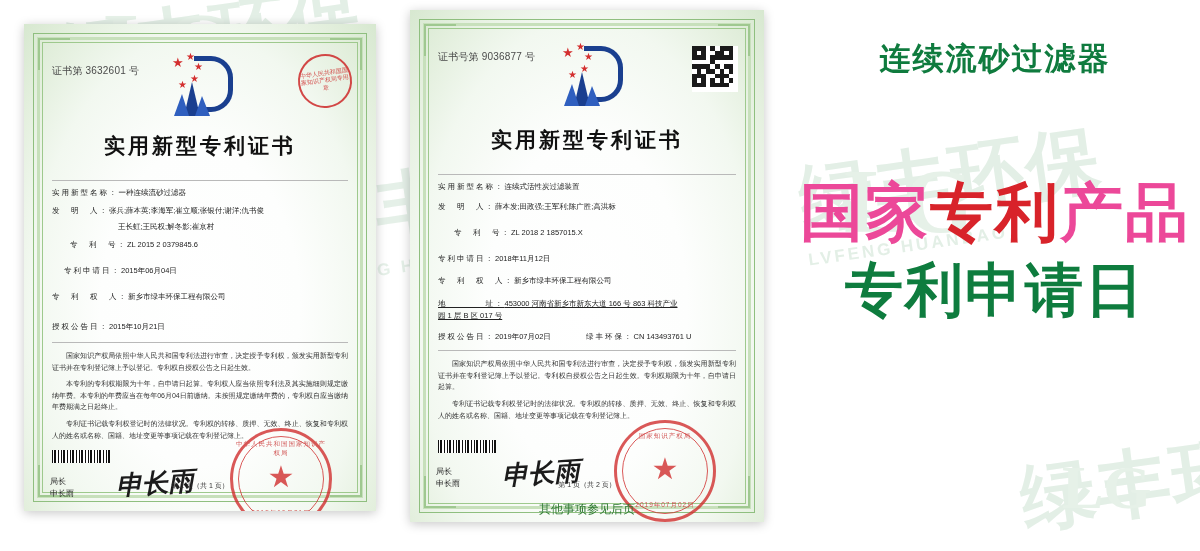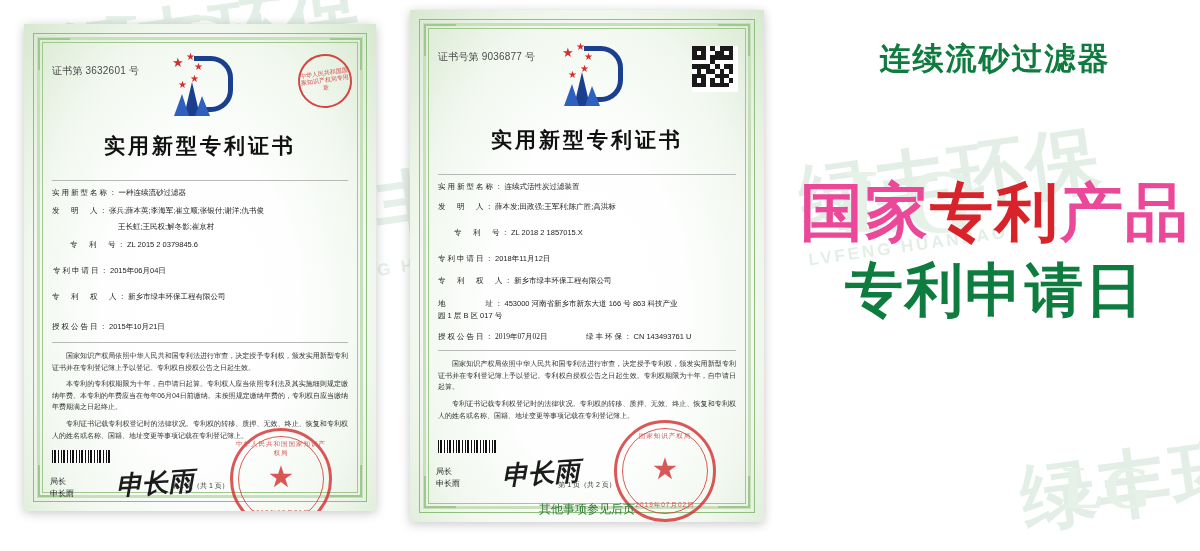--- a/index.html
+++ b/index.html
@@ -247,21 +247,21 @@
       </div>
       <div class="field" style="left:2px;top:160px;">
         <span class="lbl">发　明　人：</span><span>张兵;薛本英;李海军;崔立顺;张银付;谢洋;仇书俊</span>
       </div>
       <div class="field" style="left:68px;top:176px;">
         <span>王长虹;王民权;解冬影;崔京村</span>
       </div>
       <div class="field" style="left:20px;top:194px;">
         <span class="lbl">专　利　号：</span><span>ZL 2015 2 0379845.6</span>
       </div>
-      <div class="field" style="left:3px;top:220px;">
+      <div class="field" style="left:14px;top:220px;">
         <span class="lbl">专利申请日：</span><span>2015年06月04日</span>
       </div>
       <div class="field" style="left:2px;top:246px;">
         <span class="lbl">专　利　权　人：</span><span>新乡市绿丰环保工程有限公司</span>
       </div>
       <div class="field" style="left:2px;top:276px;">
         <span class="lbl">授权公告日：</span><span>2015年10月21日</span>
       </div>
 
       <div class="rule" style="top:296px;"></div>
@@ -432,24 +432,24 @@
       </div>
       <div class="field" style="left:18px;top:196px;">
         <span class="lbl">专　利　号：</span><span>ZL 2018 2 1857015.X</span>
       </div>
       <div class="field" style="left:2px;top:222px;">
         <span class="lbl">专利申请日：</span><span>2018年11月12日</span>
       </div>
       <div class="field" style="left:2px;top:244px;">
         <span class="lbl">专　利　权　人：</span><span>新乡市绿丰环保工程有限公司</span>
       </div>
-      <div class="field" style="left:2px;top:266px;white-space:normal;width:240px;line-height:1.6;">
+      <div class="field" style="left:2px;top:266px;white-space:normal;width:240px;line-height:1.6;text-decoration:underline;">
         <span class="lbl">地　　　　址：</span><span>453000 河南省新乡市新东大道 166 号 863 科技产业园 1 层 B 区 017 号</span>
       </div>
-      <div class="field" style="left:2px;top:300px;font-family:Liberation Serif, serif;">
+      <div class="field" style="left:2px;top:300px;">
         <span class="lbl">授权公告日：</span><span>2019年07月02日</span>
       </div>
       <div class="field" style="left:150px;top:300px;">
         <span class="lbl">绿丰环保：</span><span>CN 143493761 U</span>
       </div>
 
       <div class="rule" style="top:318px;"></div>
 
       <div class="para" style="left:2px;right:2px;top:326px;text-indent:14px;">国家知识产权局依照中华人民共和国专利法进行审查，决定授予专利权，颁发实用新型专利证书并在专利登记簿上予以登记。专利权自授权公告之日起生效。专利权期限为十年，自申请日起算。</div>
       <div class="para" style="left:2px;right:2px;top:366px;text-indent:14px;">专利证书记载专利权登记时的法律状况。专利权的转移、质押、无效、终止、恢复和专利权人的姓名或名称、国籍、地址变更等事项记载在专利登记簿上。</div>

